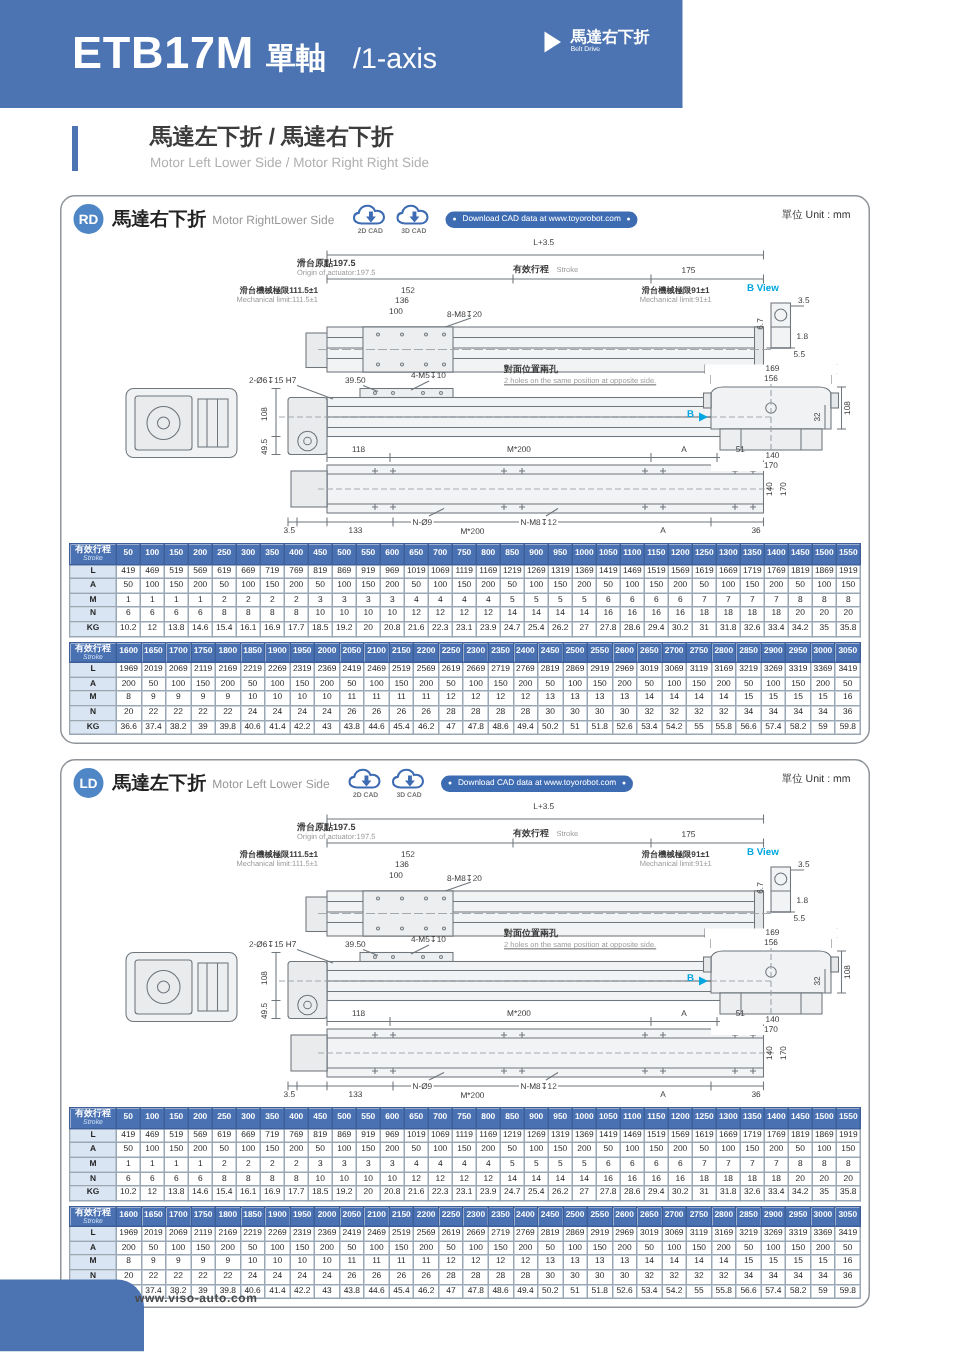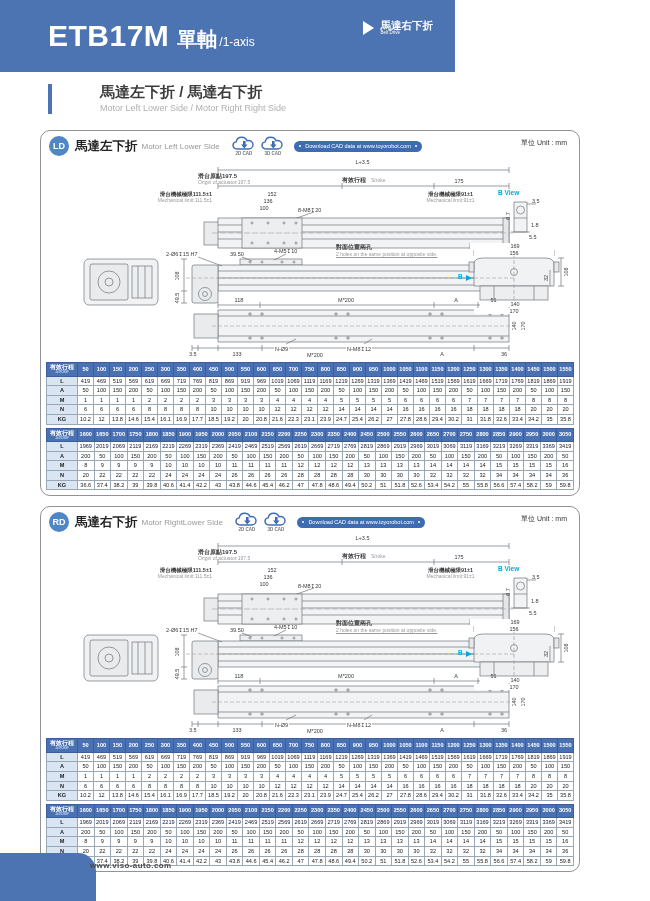--- a/index.html
+++ b/index.html
@@ -7,21 +7,21 @@
     width:650px;height:901px;position:relative;overflow:hidden;background:#ffffff;
     font-family:"Liberation Sans","DejaVu Sans",sans-serif;color:#333;
     -webkit-text-size-adjust:none;
   }
   
   .banner{position:absolute;left:0;top:0;width:455px;height:72px;background:#4d74b2;
     display:flex;align-items:center;}
   .banner-title{margin-left:48px;color:#fff;white-space:nowrap;display:flex;align-items:baseline;}
   .banner-title .model{font-size:30px;font-weight:bold;letter-spacing:.5px;}
   .banner-title .axis-cn{font-size:20px;font-weight:bold;margin-left:8px;}
-  .banner-title .axis-en{font-size:12px;font-weight:normal;margin-left:2px;}
+  .banner-title .axis-en{font-size:19px;font-weight:normal;margin-left:18px;}
   .drive-badge{position:absolute;right:22px;top:20px;display:flex;align-items:center;}
   .drive-tri{width:0;height:0;border-left:11px solid #fff;border-top:7px solid transparent;
     border-bottom:7px solid transparent;margin-right:7px;}
   .drive-texts{color:#fff;line-height:1.05;}
   .drive-texts .cn{font-size:10.5px;font-weight:bold;}
   .drive-texts .en{font-size:4.5px;}
   
   .section-heading{position:absolute;left:48px;top:84px;display:flex;gap:40px;}
   .sh-bar{width:4px;height:30px;background:#4d74b2;margin-right:8px;}
   .sh-cn{font-size:15px;font-weight:bold;color:#3c3c3c;line-height:1.1;}
@@ -97,23 +97,23 @@
   <div>
     <div class="sh-cn">馬達左下折 / 馬達右下折</div>
     <div class="sh-en">Motor Left Lower Side / Motor Right Right Side</div>
   </div>
 </div>
 
 <div id="sections">
   <div class="box">
     <div class="unit">單位 Unit : mm</div>
     <div class="box-head">
-      <div class="sec-badge">LD</div>
-      <div class="sec-title-cn">馬達左下折</div>
-      <div class="sec-title-en">Motor Left Lower Side</div>
+      <div class="sec-badge">RD</div>
+      <div class="sec-title-cn">馬達右下折</div>
+      <div class="sec-title-en">Motor RightLower Side</div>
       <div class="cad-icons">
         <div class="cad-icon">
           <svg width="24" height="15" viewBox="0 0 24 15">
             <path d="M6,13 C3,13 1,11.5 1,9.3 C1,7.4 2.4,6.1 4.2,5.9 C4.6,3.2 6.9,1.2 9.8,1.2 C12.2,1.2 14.2,2.6 15,4.7 C15.4,4.6 15.8,4.5 16.3,4.5 C19,4.5 21,6.4 21,8.8 C21,11.2 19,13 16.4,13 Z" fill="#fff" stroke="#3e6cb3" stroke-width="1.4"></path>
             <path d="M11,5 h2.6 v3.4 h2 l-3.3,4 -3.3,-4 h2 z" fill="#3e6cb3"></path>
           </svg>
           <div class="cad-label">2D CAD</div>
         </div>
         <div class="cad-icon">
           <svg width="24" height="15" viewBox="0 0 24 15">
@@ -722,23 +722,23 @@
               <td>59.8</td>
             </tr>
           </tbody>
         </table>
       </div>
   </div>
 
   <div class="box">
     <div class="unit">單位 Unit : mm</div>
     <div class="box-head">
-      <div class="sec-badge">RD</div>
-      <div class="sec-title-cn">馬達右下折</div>
-      <div class="sec-title-en">Motor RightLower Side</div>
+      <div class="sec-badge">LD</div>
+      <div class="sec-title-cn">馬達左下折</div>
+      <div class="sec-title-en">Motor Left Lower Side</div>
       <div class="cad-icons">
         <div class="cad-icon">
           <svg width="24" height="15" viewBox="0 0 24 15">
             <path d="M6,13 C3,13 1,11.5 1,9.3 C1,7.4 2.4,6.1 4.2,5.9 C4.6,3.2 6.9,1.2 9.8,1.2 C12.2,1.2 14.2,2.6 15,4.7 C15.4,4.6 15.8,4.5 16.3,4.5 C19,4.5 21,6.4 21,8.8 C21,11.2 19,13 16.4,13 Z" fill="#fff" stroke="#3e6cb3" stroke-width="1.4"></path>
             <path d="M11,5 h2.6 v3.4 h2 l-3.3,4 -3.3,-4 h2 z" fill="#3e6cb3"></path>
           </svg>
           <div class="cad-label">2D CAD</div>
         </div>
         <div class="cad-icon">
           <svg width="24" height="15" viewBox="0 0 24 15">

